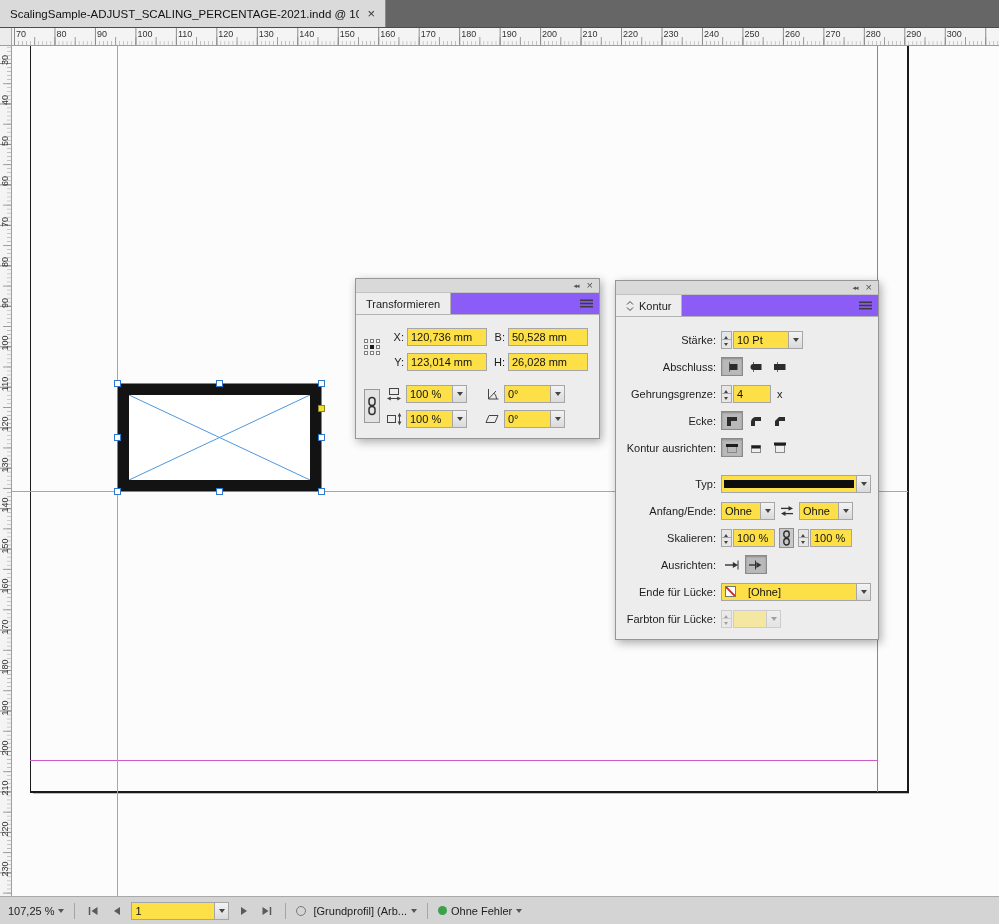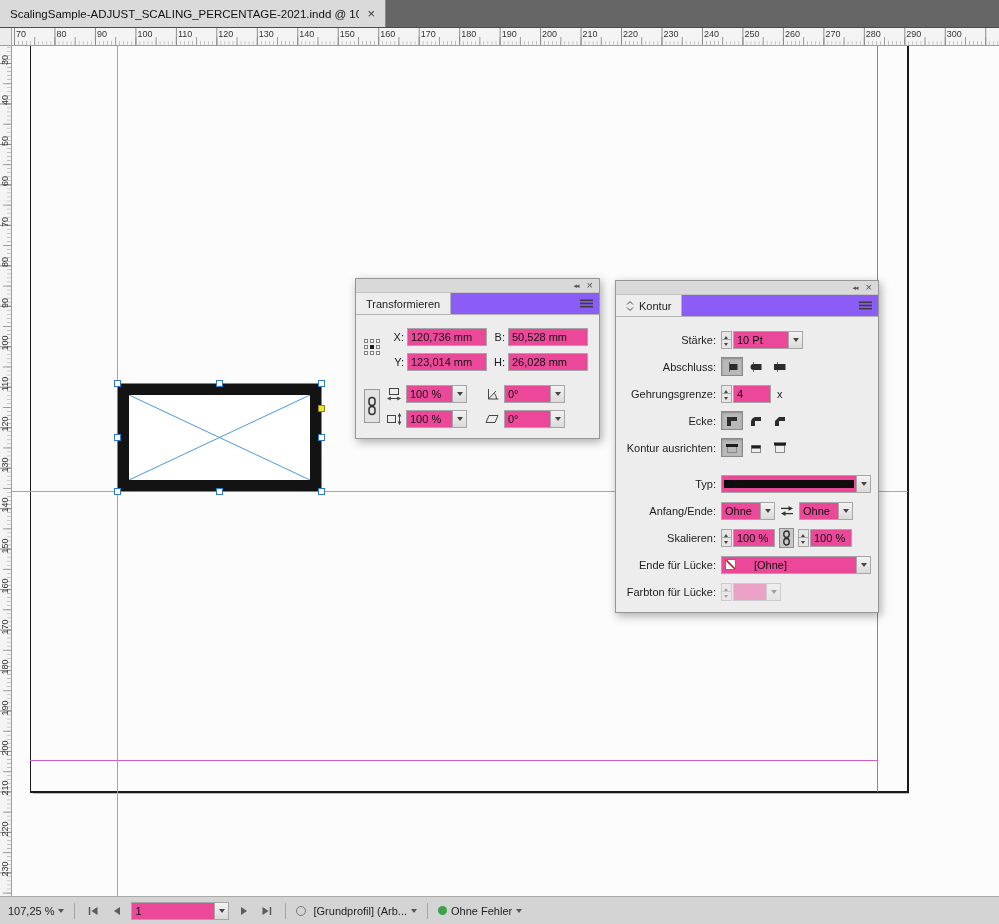--- a/index.html
+++ b/index.html
@@ -53,21 +53,21 @@
   .t-panel{left:343px;top:232px;width:245px}
   .k-panel{left:603px;top:234px;width:264px}
   .p-minibar{height:13px;background:#d9d9d9;border-bottom:1px solid #c3c3c3;display:flex;justify-content:flex-end;align-items:center;gap:8px;padding:0 6px;color:#555}
   .p-collapse{font-size:7px;letter-spacing:-1px;line-height:1}
   .p-close{font-size:11px;line-height:1}
   .p-tabrow{height:21px;background:#8b5cf6;display:flex;align-items:stretch;border-bottom:1px solid #b3b3b3}
   .p-tab{background:#ededed;padding:0 10px;display:flex;align-items:center;gap:5px;color:#1c1c1c;border-right:1px solid #b3b3b3}
   .p-menu{margin-left:auto;align-self:center;margin-right:6px;display:flex}
   .p-content{padding:9px 6px 7px 6px}
   
-  .fld{background:#ec4899;border:1px solid #a6a6a6;height:18px;font:11px "Liberation Sans",sans-serif;padding:0 3px;box-sizing:border-box;color:#111;outline:none}
+  .fld{background:#fde047;border:1px solid #a6a6a6;height:18px;font:11px "Liberation Sans",sans-serif;padding:0 3px;box-sizing:border-box;color:#111;outline:none}
   .w80{width:80px}.w56{width:56px}.w47{width:47px}.w42{width:42px}.w40{width:40px}.w38{width:38px}.w34{width:34px}.w84{width:84px}.w136{width:136px}
   .combo{display:inline-flex;}
   .ddbtn{width:14px;height:18px;border:1px solid #a6a6a6;border-left:0;background:linear-gradient(#f3f3f3,#dadada);box-sizing:border-box;display:inline-flex;align-items:center;justify-content:center;flex:0 0 auto}
   .ddbtn::after{content:"";width:0;height:0;border:3px solid transparent;border-top:4px solid #444;margin-top:4px}
   .stepper{width:11px;height:18px;display:inline-flex;flex-direction:column;margin-right:1px;flex:0 0 auto}
   .stepper i{flex:1;background:#e6e6e6;border:1px solid #a6a6a6;position:relative;box-sizing:border-box}
   .stepper i + i{border-top:0}
   .stepper .up::after{content:"";position:absolute;left:2px;top:2px;border:2.5px solid transparent;border-bottom:3.5px solid #444}
   .stepper .dn::after{content:"";position:absolute;left:2px;top:3px;border:2.5px solid transparent;border-top:3.5px solid #444}
   .ibtn{width:22px;height:19px;display:inline-flex;align-items:center;justify-content:center;border:1px solid transparent;margin-right:2px;box-sizing:border-box}
@@ -82,21 +82,21 @@
   .proxy b.sel{background:#1a1a1a;border-color:#1a1a1a}
   .chainbtn{grid-column:1;grid-row:1/3;width:16px;height:34px;border:1px solid #9a9a9a;background:#e3e3e3;display:flex;align-items:center;justify-content:center;align-self:center;justify-self:center;box-sizing:border-box}
   .icn{display:flex;align-items:center;justify-content:center}
   
   .k-row{display:flex;align-items:center;height:27px}
   .k-label{width:94px;text-align:right;margin-right:5px;color:#1c1c1c;white-space:nowrap;flex:0 0 auto}
   .k-gap{height:9px}
   .suffix{margin-left:6px;color:#1c1c1c}
   .stroke-prev{display:flex;align-items:center;padding:0 2px}
   .stroke-prev i{display:block;width:100%;height:8px;background:#0d0d0d}
-  .gapfld{display:flex;align-items:center;gap:18px}
+  .gapfld{display:flex;align-items:center;gap:12px}
   .swatch-none{width:11px;height:11px;border:1px solid #777;box-sizing:border-box;background:
      linear-gradient(to top right,transparent 43%,#cc2222 45%,#cc2222 55%,transparent 57%),#fff;flex:0 0 auto}
   .disabledc{opacity:.45}
   
   .statusbar{position:absolute;left:0;right:0;bottom:0;height:28px;background:#d4d4d4;border-top:1px solid #a9a9a9;display:flex;align-items:center;padding:0 8px;gap:7px;font-size:11px;color:#222;box-sizing:border-box}
   .caret{width:0;height:0;border:3px solid transparent;border-top:4px solid #555;margin-top:4px;display:inline-block}
   .sb-sep{width:1px;height:16px;background:#a5a5a5;margin:0 3px}
   .sb-group{display:inline-flex;align-items:center;gap:4px}
   .navbtn{display:inline-flex;align-items:center;justify-content:center;width:16px;height:16px}
   .circle-o{width:10px;height:10px;border-radius:50%;border:1.5px solid #7a7a7a;box-sizing:border-box}
@@ -396,20 +396,37 @@
               <rect x="1.8" y="8.5" width="5.4" height="6.5" rx="2.7" fill="none" stroke="#2e2e2e" stroke-width="1.4"></rect>
             </svg>
         </span>
         <span class="stepper">
             <i class="up"></i>
             <i class="dn"></i>
           </span>
         <input class="fld w42" value="100 %" style="">
       </div>
 
+      <div class="k-row">
+        <span class="k-label">Ausrichten:</span>
+        <span class="ibtn">
+          <svg width="16" height="12">
+              <line x1="1" y1="6" x2="9" y2="6" stroke="#333" stroke-width="1.4"></line>
+              <path d="M14 6 L8.8 3 V9 Z" fill="#333"></path>
+              <line x1="14" y1="1.5" x2="14" y2="10.5" stroke="#333"></line>
+            </svg>
+        </span>
+        <span class="ibtn sel">
+          <svg width="16" height="12">
+              <line x1="1" y1="6" x2="7" y2="6" stroke="#333" stroke-width="1.4"></line>
+              <line x1="7.5" y1="1.5" x2="7.5" y2="10.5" stroke="#333"></line>
+              <path d="M13.5 6 L8.3 3 V9 Z" fill="#333"></path>
+            </svg>
+        </span>
+      </div>
 
       <div class="k-row">
         <span class="k-label">Ende für Lücke:</span>
         <span class="combo">
             <span class="fld w136 gapfld">
               <span class="swatch-none"></span>
               <span>[Ohne]</span>
             </span>
             <span class="ddbtn"></span>
           </span>

